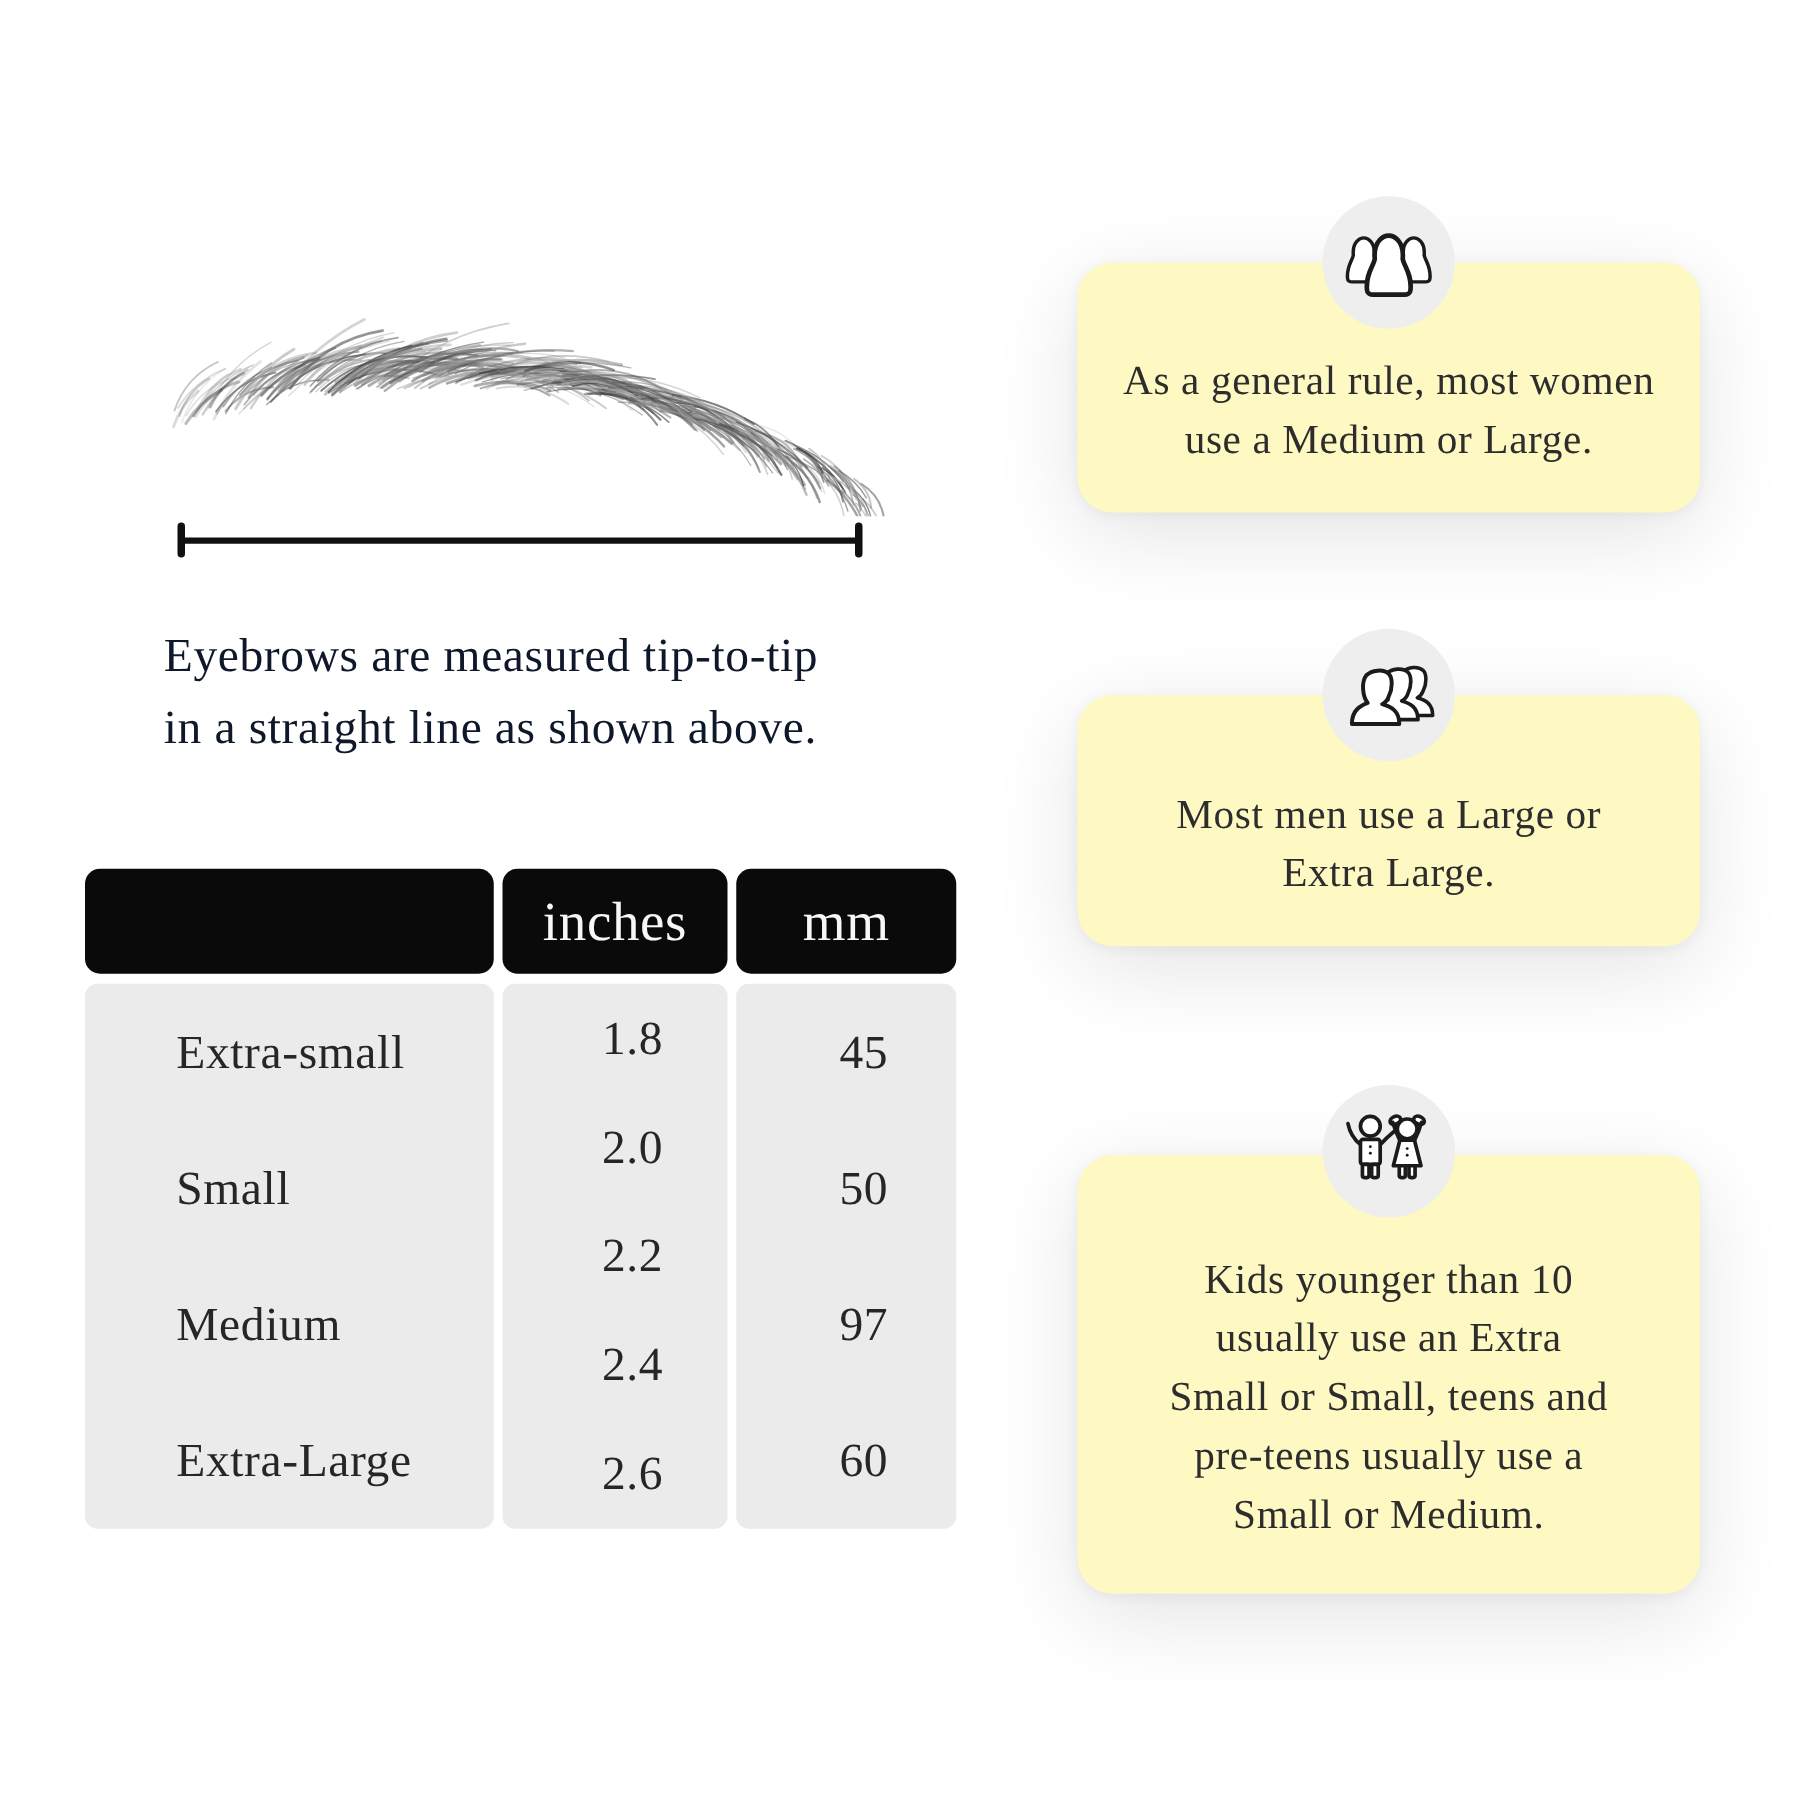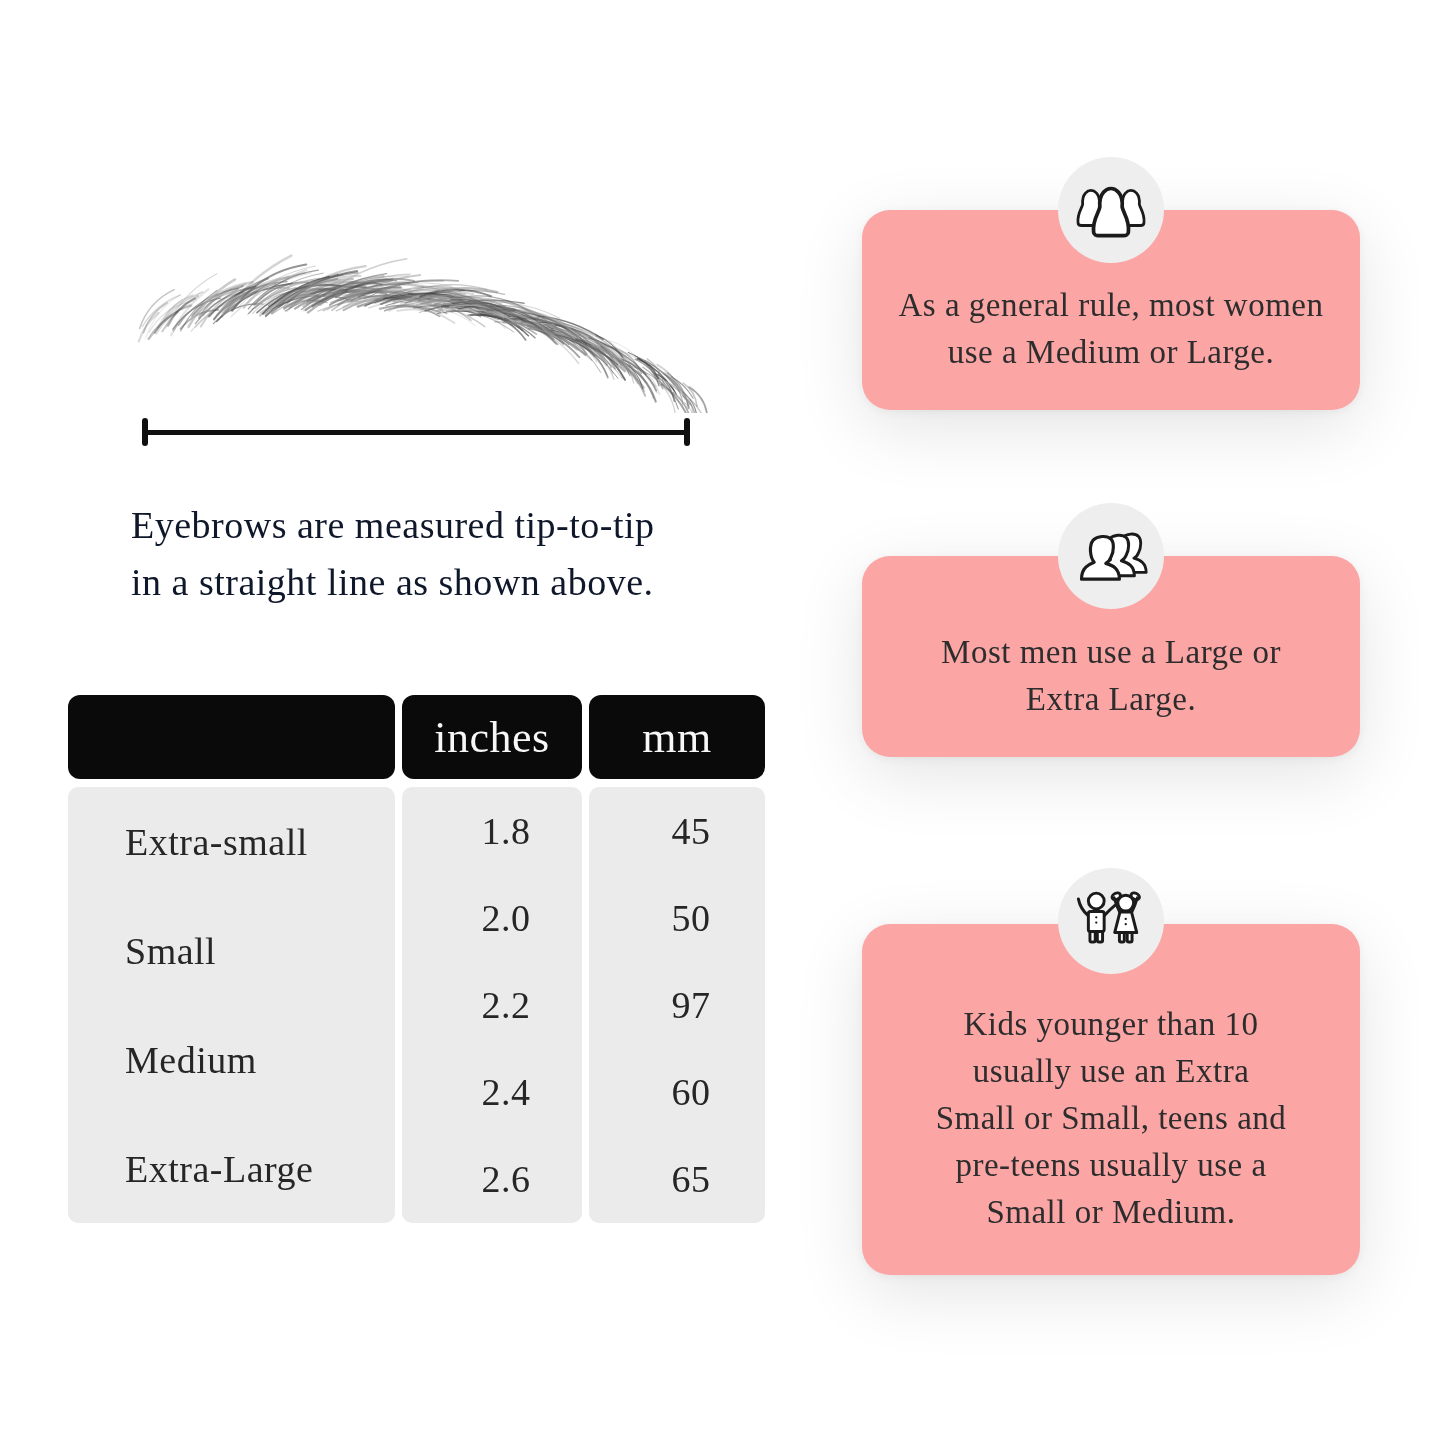--- a/index.html
+++ b/index.html
@@ -21,24 +21,24 @@
   
   .size-table{position:absolute;left:68px;top:695px;width:697px;}
   .thead{display:grid;grid-template-columns:327px 180px 176px;column-gap:7px;}
   .th{
     height:84px;background:#0a0a0a;border-radius:12px;color:#f7f7f7;
     font-size:44px;display:flex;align-items:center;justify-content:center;letter-spacing:.5px;
   }
   .tbody{margin-top:8px;display:grid;grid-template-columns:327px 180px 176px;column-gap:7px;}
   .tcol{background:#ebebeb;border-radius:10px;height:436px;display:flex;flex-direction:column;}
   .cell{flex:1;display:flex;align-items:center;justify-content:center;font-size:38px;color:#262626;letter-spacing:.5px;padding-left:28px;}
-  .tcol.labels .cell{justify-content:flex-start;padding-left:57px;}
+  .tcol.labels .cell{justify-content:flex-start;padding-left:73px;}
   
   .card{
-    position:absolute;left:862px;width:498px;background:#fca5a5;border-radius:28px;
+    position:absolute;left:862px;width:498px;background:#fef9c3;border-radius:28px;
     box-shadow:0 2px 10px rgba(0,0,0,0.05), 0 18px 70px rgba(0,0,0,0.11);
     display:flex;align-items:center;justify-content:center;text-align:center;
   }
   .card .txt{
     font-size:33px;line-height:47px;color:#2d2d2d;white-space:pre-line;
     padding:46px 20px 8px 20px;letter-spacing:.5px;
   }
   #card-women{top:210px;height:200px;}
   #card-men{top:556px;height:201px;}
   #card-kids{top:924px;height:351px;}
@@ -406,21 +406,20 @@
         <div class="cell">2.0</div>
         <div class="cell">2.2</div>
         <div class="cell">2.4</div>
         <div class="cell">2.6</div>
       </div>
       <div class="tcol">
         <div class="cell">45</div>
         <div class="cell">50</div>
         <div class="cell">97</div>
         <div class="cell">60</div>
-        <div class="cell">65</div>
       </div>
     </div>
   </div>
 
   <div class="card" id="card-women">
     <div class="txt">As a general rule, most women
 use a Medium or Large.</div>
   </div>
   <div class="icon-circle" id="circle-women">
     <svg viewBox="0 0 76 70" width="80" height="74">

